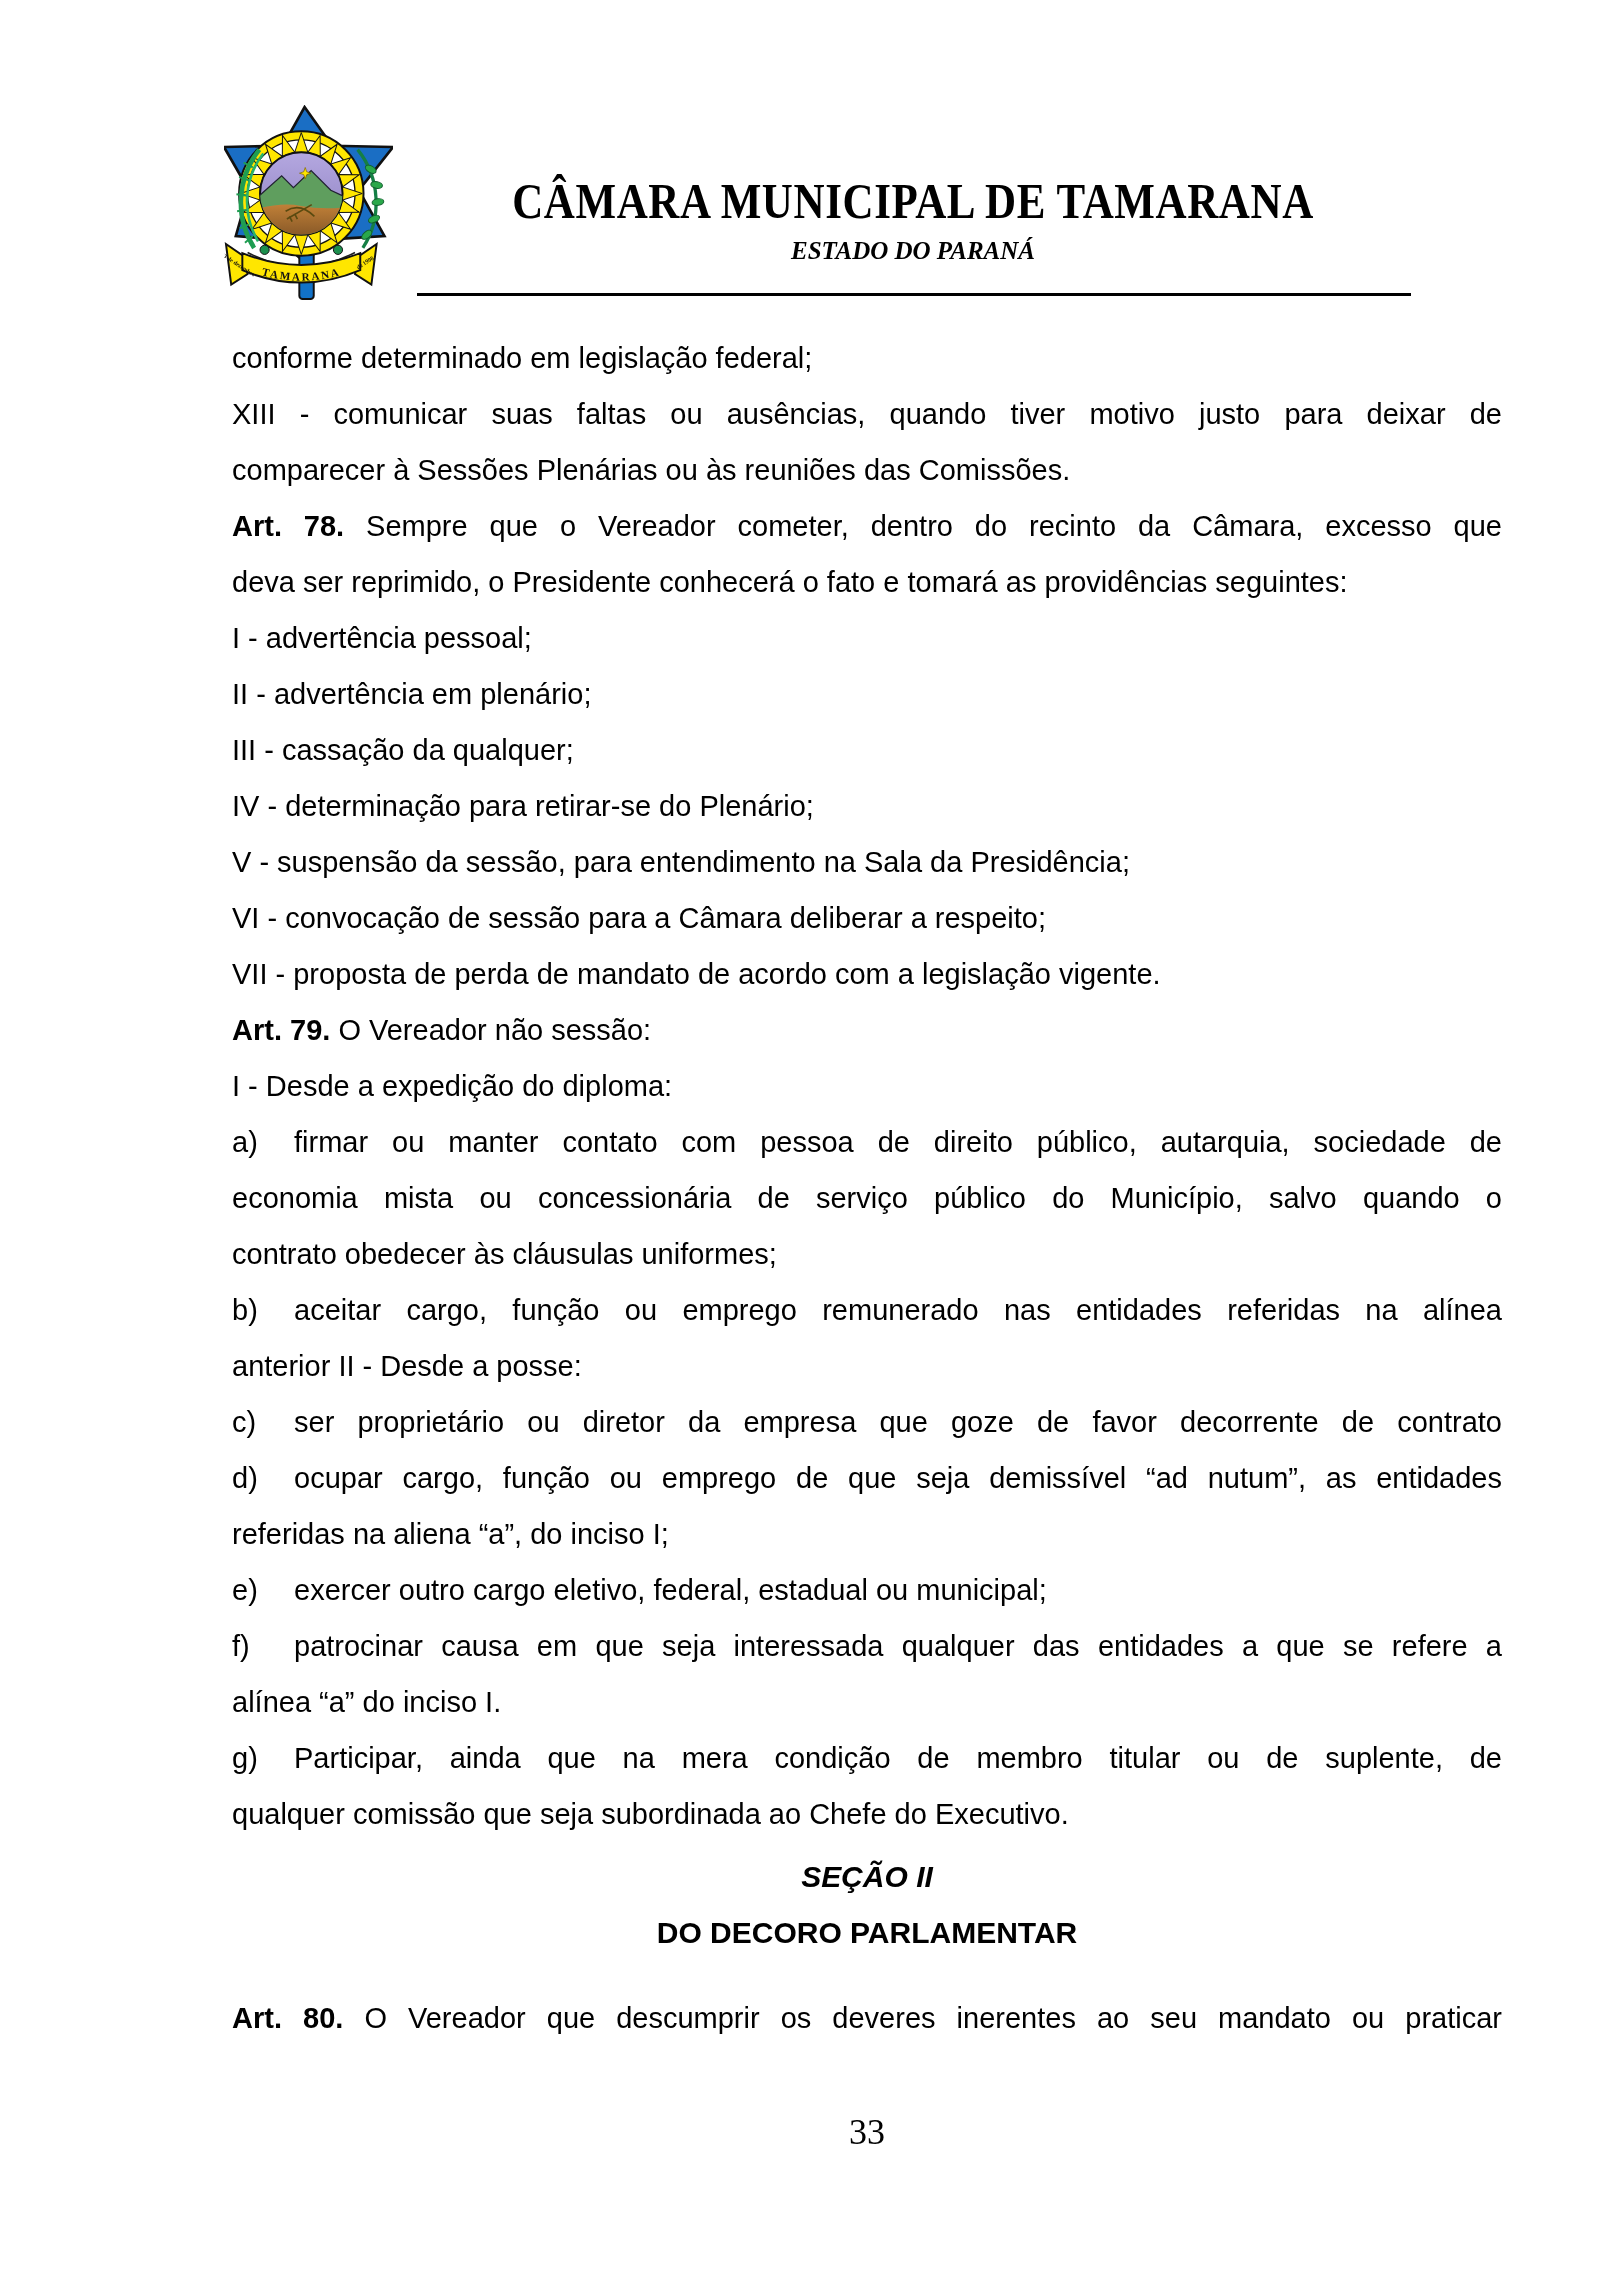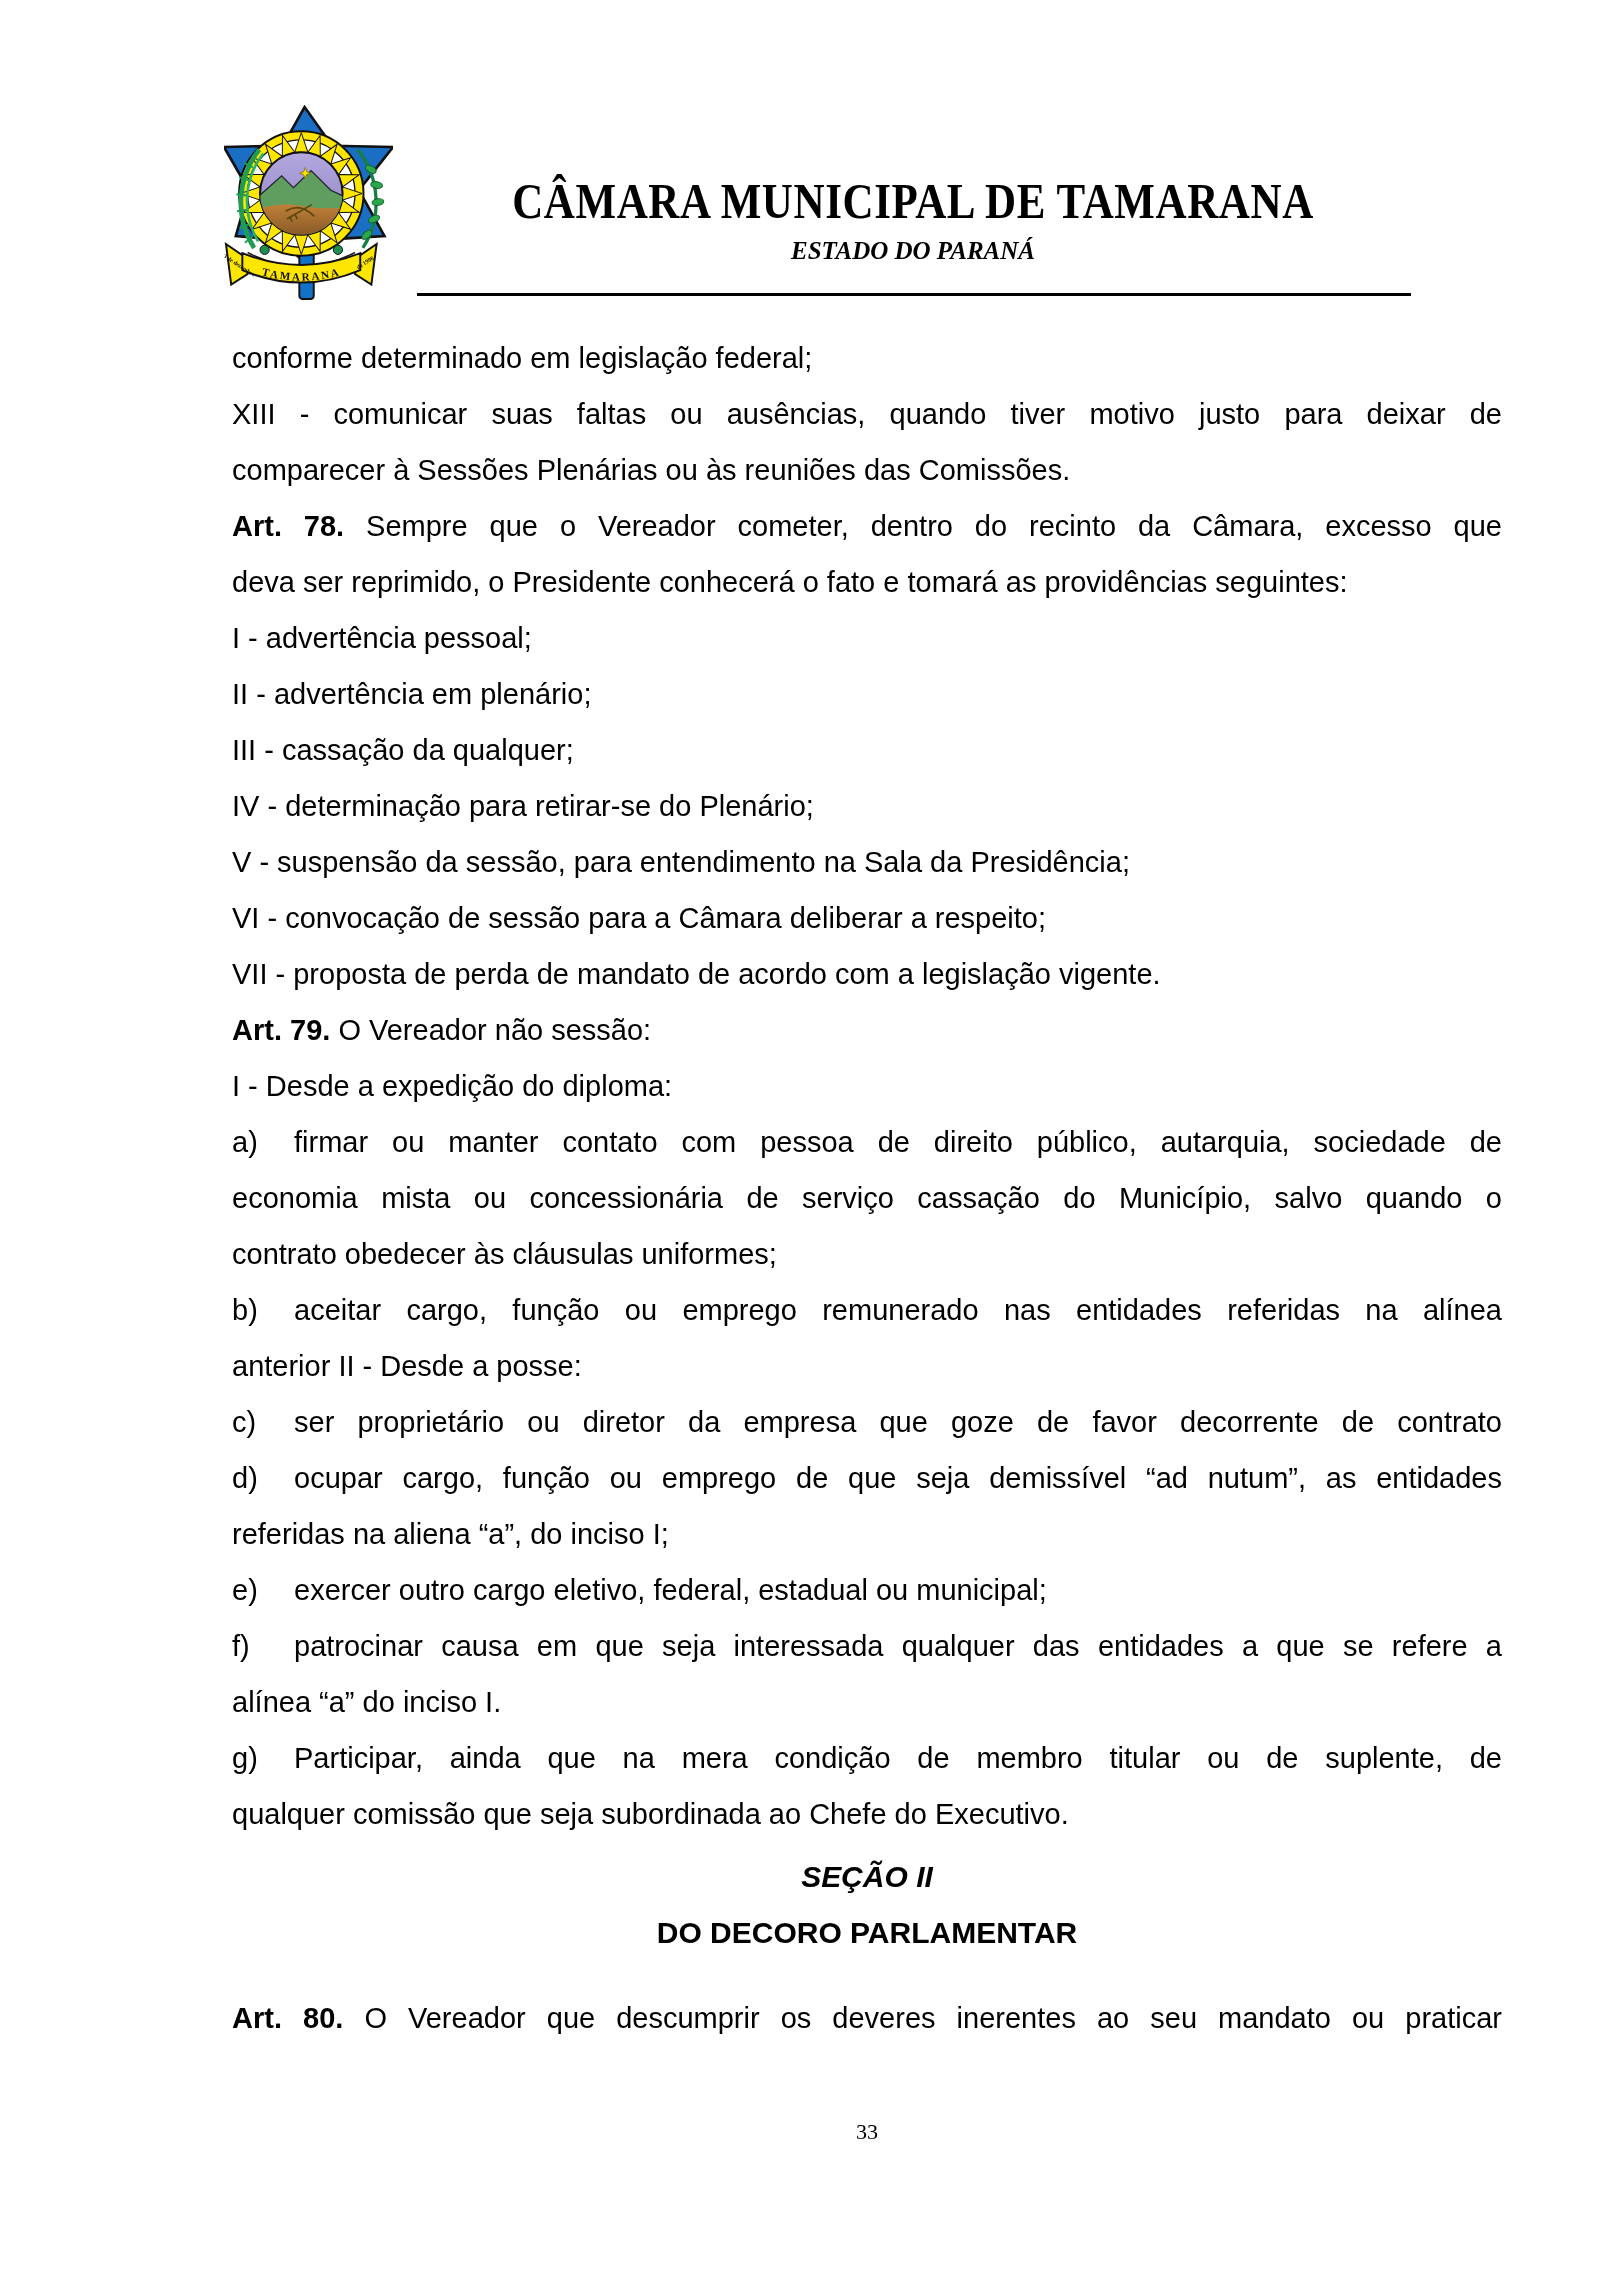--- a/index.html
+++ b/index.html
@@ -56,21 +56,21 @@
     text-align:center;font-weight:700;font-size:30px;
     overflow:hidden;
   }
   .heading.first{margin-top:6.5px;font-style:italic;}
   .art80{margin-top:29px;}
   
   .footer{
     position:absolute;left:232px;top:2117px;width:1270px;
     text-align:center;
     font-family:"Liberation Serif", serif;
-    font-size:22px;line-height:30px;
+    font-size:36px;line-height:30px;
   }
 </style>
 </head>
 <body>
 
 <div class="page">
 
   <div class="logo">
     <svg viewBox="0 0 258 302" width="169" height="198" xmlns="http://www.w3.org/2000/svg">
       <defs>
@@ -183,21 +183,21 @@
     <div class="line"><span class="b"></span><span>I - advertência pessoal;</span></div>
     <div class="line"><span class="b"></span><span>II - advertência em plenário;</span></div>
     <div class="line"><span class="b"></span><span>III - cassação da qualquer;</span></div>
     <div class="line"><span class="b"></span><span>IV - determinação para retirar-se do Plenário;</span></div>
     <div class="line"><span class="b"></span><span>V - suspensão da sessão, para entendimento na Sala da Presidência;</span></div>
     <div class="line"><span class="b"></span><span>VI - convocação de sessão para a Câmara deliberar a respeito;</span></div>
     <div class="line"><span class="b"></span><span>VII - proposta de perda de mandato de acordo com a legislação vigente.</span></div>
     <div class="line"><span class="b">Art. 79.</span><span> O Vereador não sessão:</span></div>
     <div class="line"><span class="b"></span><span>I - Desde a expedição do diploma:</span></div>
     <div class="line j"><span class="tab">a)</span><span class="b"></span><span>firmar ou manter contato com pessoa de direito público, autarquia, sociedade de</span></div>
-    <div class="line j"><span class="b"></span><span>economia mista ou concessionária de serviço cassação do Município, salvo quando o</span></div>
+    <div class="line j"><span class="b"></span><span>economia mista ou concessionária de serviço público do Município, salvo quando o</span></div>
     <div class="line"><span class="b"></span><span>contrato obedecer às cláusulas uniformes;</span></div>
     <div class="line j"><span class="tab">b)</span><span class="b"></span><span>aceitar cargo, função ou emprego remunerado nas entidades referidas na alínea</span></div>
     <div class="line"><span class="b"></span><span>anterior II - Desde a posse:</span></div>
     <div class="line j"><span class="tab">c)</span><span class="b"></span><span>ser proprietário ou diretor da empresa que goze de favor decorrente de contrato</span></div>
     <div class="line j"><span class="tab">d)</span><span class="b"></span><span>ocupar cargo, função ou emprego de que seja demissível “ad nutum”, as entidades</span></div>
     <div class="line"><span class="b"></span><span>referidas na aliena “a”, do inciso I;</span></div>
     <div class="line"><span class="tab">e)</span><span class="b"></span><span>exercer outro cargo eletivo, federal, estadual ou municipal;</span></div>
     <div class="line j"><span class="tab">f)</span><span class="b"></span><span>patrocinar causa em que seja interessada qualquer das entidades a que se refere a</span></div>
     <div class="line"><span class="b"></span><span>alínea “a” do inciso I.</span></div>
     <div class="line j"><span class="tab">g)</span><span class="b"></span><span>Participar, ainda que na mera condição de membro titular ou de suplente, de</span></div>

